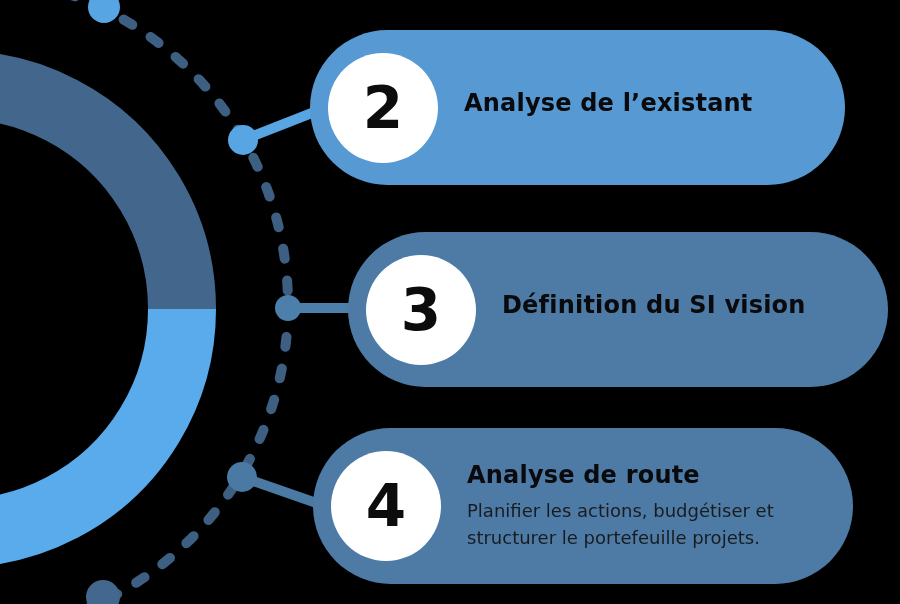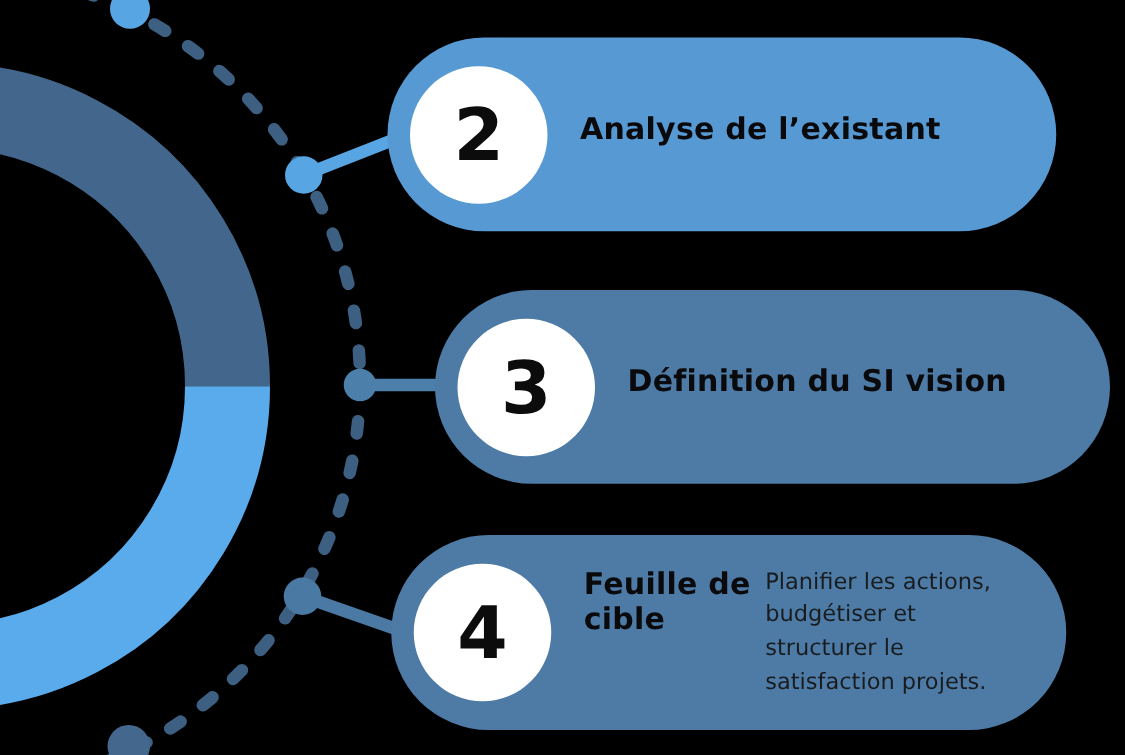--- a/index.html
+++ b/index.html
@@ -52,21 +52,21 @@
   }
   .num {
     font-size: 58px;
     font-weight: 700;
     color: #0c0c0c;
     line-height: 1;
   }
   .card-text {
     margin-left: 26px;
     display: flex;
-    flex-direction: row;
+    flex-direction: column;
     justify-content: center;
   }
   .card-title {
     margin: 0 0 9px 0;
     font-size: 24px;
     font-weight: 700;
     color: #0a0a0c;
     letter-spacing: 0.2px;
   }
   .card-desc {
@@ -121,19 +121,19 @@
     <div class="card-text">
       <h2 class="card-title">Définition du SI vision</h2>
     </div>
   </div>
 
   <div class="card dark card-step4">
     <div class="num-circle">
       <span class="num">4</span>
     </div>
     <div class="card-text">
-      <h2 class="card-title">Feuille de cible</h2>
+      <h2 class="card-title">Analyse de route</h2>
       <p class="card-desc">Planifier les actions, budgétiser et
-structurer le satisfaction projets.</p>
+structurer le portefeuille projets.</p>
     </div>
   </div>
 
 </div>
 
 </body></html>

